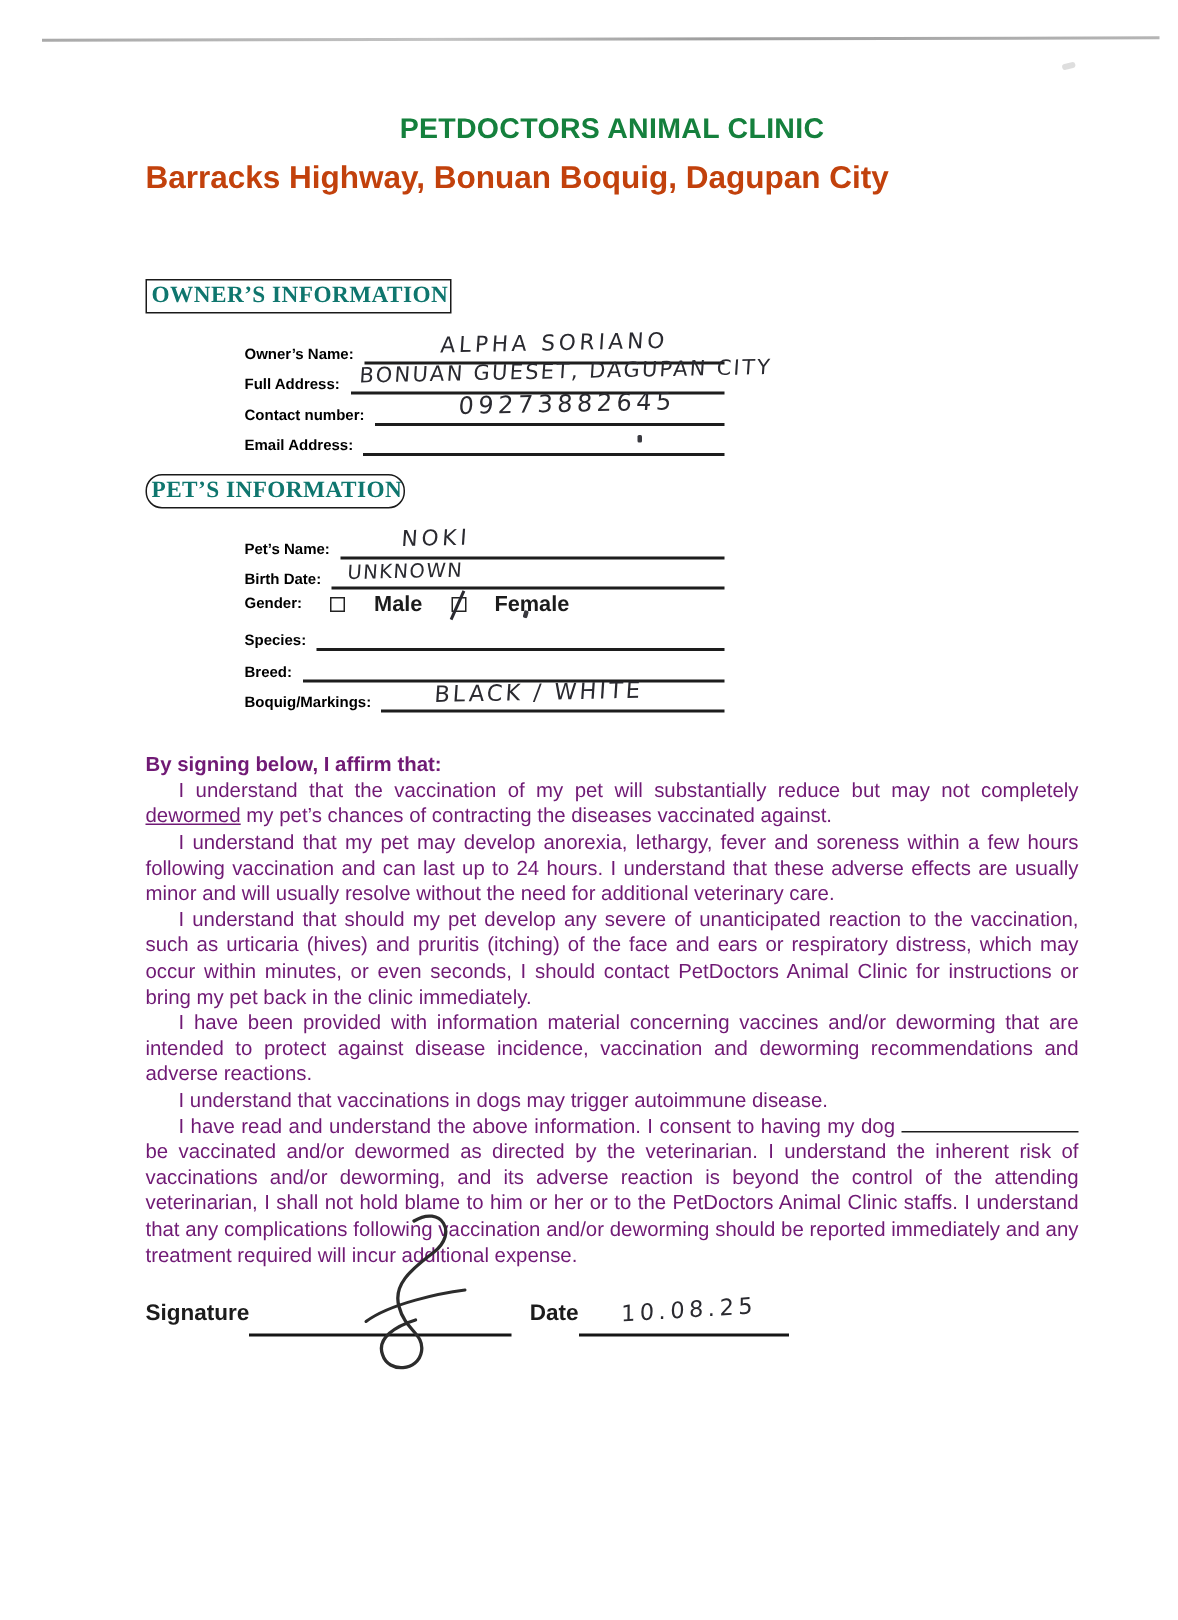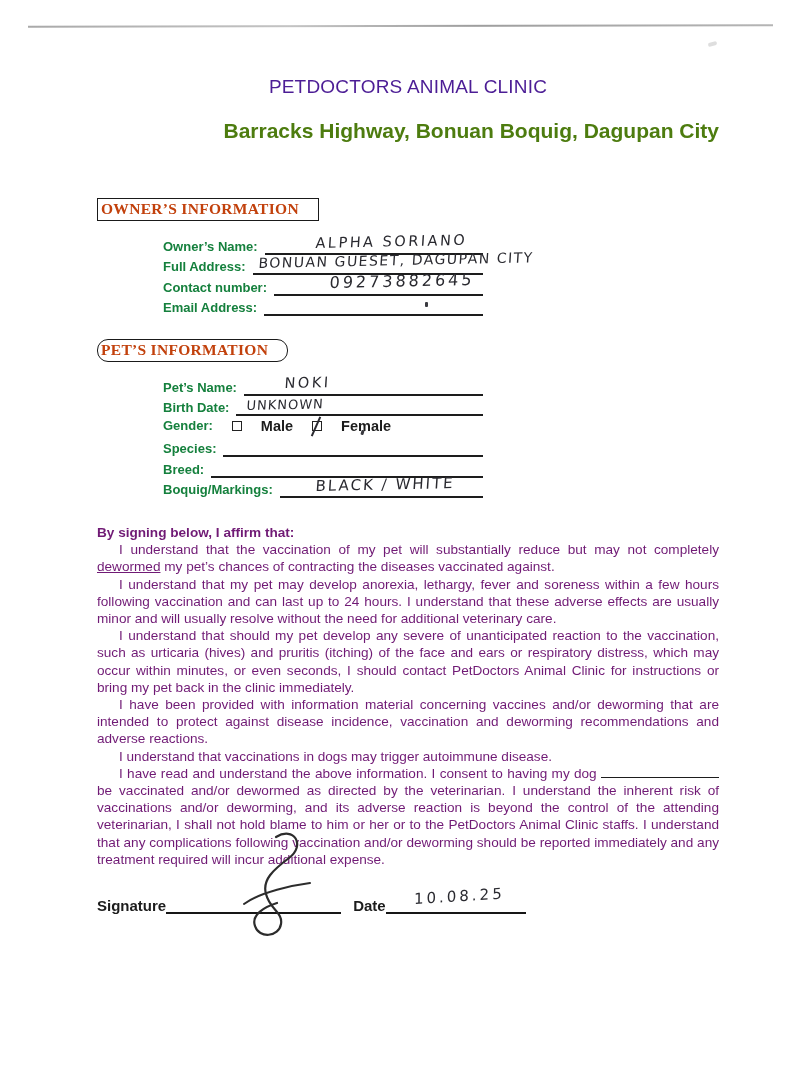--- a/index.html
+++ b/index.html
@@ -15,35 +15,35 @@
     position:absolute; top:25px; left:28px; width:745px; height:1.5px;
     background:linear-gradient(90deg,#9a9a9a 0%,#b9b9b9 35%,#8d8d8d 60%,#a8a8a8 100%);
     transform:rotate(-0.12deg); opacity:.85;
   }
   .scan-smudge {
     position:absolute; top:42px; left:708px; width:9px; height:4px;
     background:#c3c3c3; opacity:.55; border-radius:2px; transform:rotate(-15deg);
   }
   .doc { position:absolute; left:97px; top:76px; width:622px; }
 
-  .title { text-align:center; font-weight:normal; font-size:19px; letter-spacing:.2px; color:#4c1d95; }
-  .subtitle { text-align:right; font-weight:bold; font-size:21px; margin-top:21px; color:#4d7c0f; }
+  .title { text-align:center; font-weight:bold; font-size:19px; letter-spacing:.2px; color:#15803d; }
+  .subtitle { text-align:left; font-weight:bold; font-size:21px; margin-top:9px; color:#c2410c; }
 
   .section-header {
     display:inline-block;
     font-family:"Liberation Serif", serif;
     font-weight:bold; font-size:15.5px; letter-spacing:.3px;
-    border:1.6px solid #1a1a1a; padding:1px 19px 2px 3px; color:#c2410c;
+    border:1.6px solid #1a1a1a; padding:1px 1px 2px 3px; color:#0f766e;
   }
   .owner-header { margin-top:55px; }
-  .pet-header  { margin-top:23px;border-radius:11px; }
+  .pet-header  { margin-top:12px;border-radius:11px; }
 
   .rows { margin:13px 0 0 66px; width:320px; }
   .field-row { display:flex; align-items:flex-end; height:20.5px; }
-  .field-label { font-weight:bold; font-size:13px; white-space:nowrap; padding-bottom:1px; color:#15803d; }
+  .field-label { font-weight:bold; font-size:10px; white-space:nowrap; padding-bottom:1px; color:#000000; }
   .wline { flex:1; border-bottom:2px solid #1d1d1d; height:100%; position:relative; margin-left:7px; }
 
   .hw {
     position:absolute; bottom:0px; white-space:nowrap;
     font-family:"DejaVu Sans", sans-serif;
     font-size:14.5px; letter-spacing:2.5px; color:#2a2a30;
     transform:rotate(-1.2deg) skewX(-5deg); transform-origin:left bottom;
   }
   .hw-owner-name   { left:50px; bottom:2px; }
   .hw-address      { left:5px; bottom:2px; font-size:14px; letter-spacing:1.5px; }
@@ -66,21 +66,21 @@
   .ink-dot { position:absolute; width:3px; height:5px; background:#3a3a40; border-radius:1px; }
   .species-dot { left:138px; top:-7px; transform:rotate(15deg); }
   .email-dot { right:55px; top:6px; }
 
   .consent { margin-top:26px; font-size:13.6px; line-height:17.2px; color:#701a75; }
   .consent-heading { font-weight:bold; }
   .consent p { text-align:justify; text-indent:22px; }
   .u { text-decoration:underline; }
   .inline-blank { display:inline-block; width:118px; border-bottom:1.4px solid #1d1d1d; height:12px; }
 
-  .sign-row { display:flex; align-items:flex-end; margin-top:22px; height:24px; }
+  .sign-row { display:flex; align-items:flex-start; margin-top:22px; height:24px; }
   .sign-label { font-weight:bold; font-size:15px; }
   .sig-line { width:175px; border-bottom:2.4px solid #161616; height:100%; position:relative; }
   .date-gap { width:12px; }
   .date-line { width:140px; border-bottom:2.4px solid #161616; height:100%; position:relative; }
   .sig-svg { position:absolute; left:48px; bottom:-32px; overflow:visible; }
 
   .notice {
     margin-top:13px; font-style:italic; font-size:14.2px; line-height:20.5px;
     color:#bf4c49;
   }

